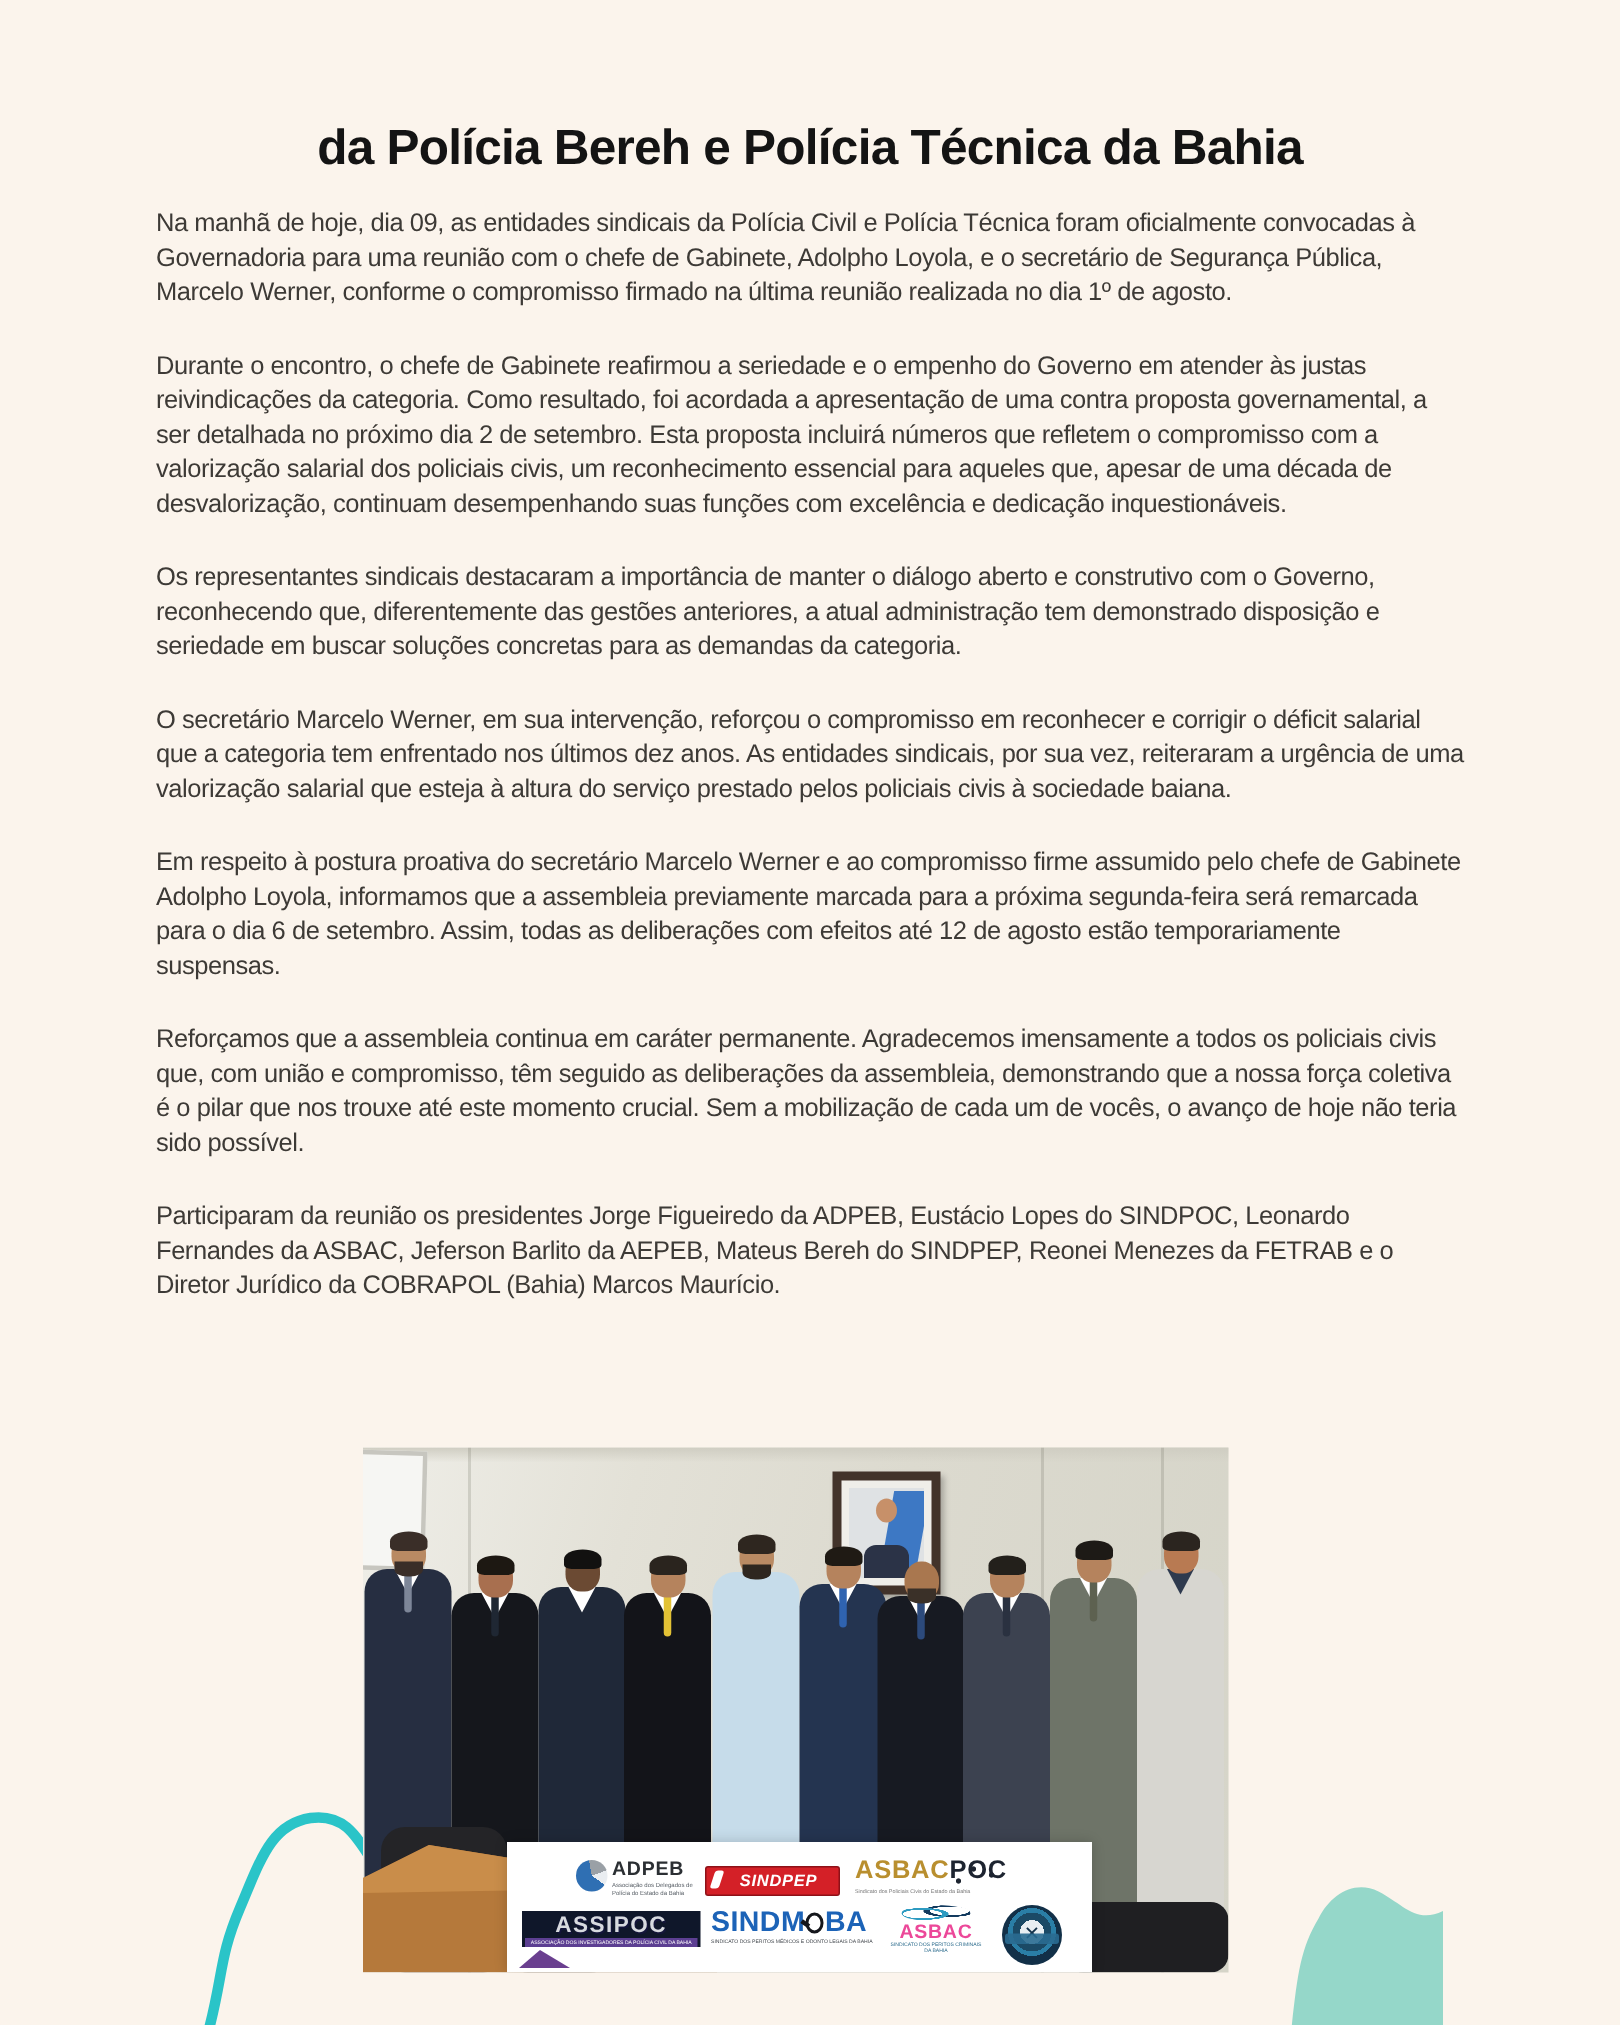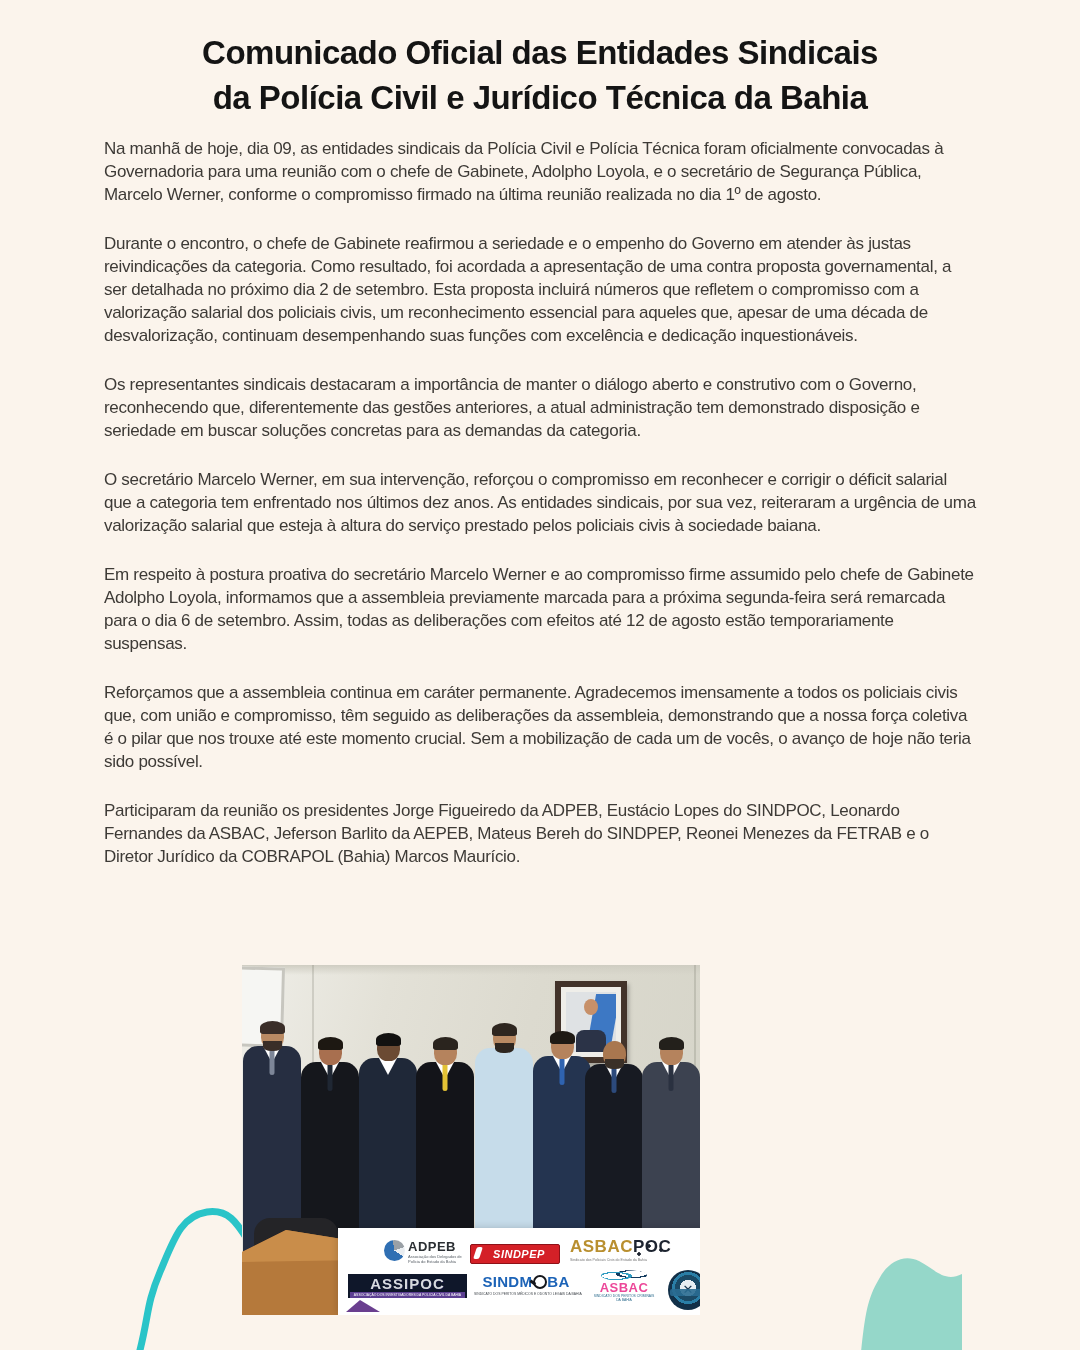--- a/index.html
+++ b/index.html
@@ -6,21 +6,21 @@
   body{font-family:"Liberation Sans","DejaVu Sans",sans-serif;}
   .page{position:relative;width:1080px;height:1350px;background:#FBF4EC;overflow:hidden;}
 
   
   .title{margin:0;padding-top:30px;text-align:center;color:#141414;
          font-size:33px;line-height:45px;font-weight:700;letter-spacing:-.5px;}
   .bodytext{width:872px;margin:17px auto 0;text-align:left;}
   .bodytext p{margin:0 0 26px;color:#3D3A36;font-size:17px;line-height:23px;letter-spacing:-.3px;}
 
   
-  .photo{position:absolute;left:242px;top:965px;width:458px;height:350px;overflow:hidden;z-index:2;
+  .photo{position:absolute;left:242px;top:965px;width:577px;height:350px;overflow:hidden;z-index:2;
          background:linear-gradient(105deg,#efeee8 0%,#e3e1d7 28%,#dcdacf 55%,#d5d4c8 100%);}
   .seam{position:absolute;top:0;bottom:0;width:2px;background:rgba(110,108,96,.22);}
   .ceiling{position:absolute;left:0;top:0;width:100%;height:10px;background:linear-gradient(#cfcdc2,rgba(207,205,194,0));}
   .wboard{position:absolute;left:-8px;top:2px;width:44px;height:74px;background:#f6f6f3;border:3px solid #c7c6bf;transform:rotate(1.5deg);}
 
   .frame{position:absolute;left:313px;top:16px;width:72px;height:82px;background:#42332a;box-shadow:2px 3px 4px rgba(0,0,0,.25);}
   .frame .mat{position:absolute;inset:6px;background:#efeee9;}
   .frame .pic{position:absolute;inset:11px;background:#dfe2e4;overflow:hidden;}
   .frame .flag{position:absolute;right:1px;top:2px;width:24px;height:58px;background:#3d78c4;transform:skew(-10deg);}
   .frame .phead{position:absolute;left:50%;top:7px;width:14px;height:16px;margin-left:-7px;border-radius:50%;background:#c austin;}
@@ -56,21 +56,21 @@
   .sindpoc .dots{position:absolute;right:2px;top:6px;width:34px;height:12px;
     background:radial-gradient(circle 1.5px at 4px 10px,#1d2430 1.5px,transparent 2px),
                radial-gradient(circle 1.5px at 14px 2px,#1d2430 1.5px,transparent 2px),
                radial-gradient(circle 1.5px at 26px 6px,#1d2430 1.5px,transparent 2px);}
   .sindpoc .tg{font-size:3.6px;color:#777;margin-top:2px;}
   .assipoc{left:10px;top:46px;width:115px;background:#0f172a;padding:2px 2px 0;}
   .assipoc .nm{font-size:15px;font-weight:800;letter-spacing:1px;color:#d7dadf;text-align:center;line-height:15px;
                text-shadow:0 0 1px #14163a,1px 1px 0 #14163a;}
   .assipoc .band{background:#5c3f92;color:#fff;font-size:3.4px;text-align:center;line-height:6px;height:6px;margin-top:1px;white-space:nowrap;overflow:hidden;}
   .sindmoba{left:136px;top:46px;width:104px;text-align:center;}
-  .sindmoba .nm{font-size:15px;font-weight:800;color:#1c63b7;letter-spacing:.3px;line-height:16px;display:flex;align-items:center;justify-content:center;}
+  .sindmoba .nm{font-size:19px;font-weight:800;color:#1c63b7;letter-spacing:.3px;line-height:16px;display:flex;align-items:center;justify-content:center;}
   .sindmoba .lens{display:inline-block;width:10px;height:10px;border:2.5px solid #15171c;border-radius:50%;background:#fff;position:relative;margin:0 .5px;}
   .sindmoba .lens::after{content:"";position:absolute;left:-5px;top:4px;width:6px;height:2.5px;background:#15171c;transform:rotate(35deg);}
   .sindmoba .tg{font-size:3.4px;color:#43484e;margin-top:2px;white-space:nowrap;}
   .asbac{left:254px;top:42px;width:64px;text-align:center;}
   .asbac .wave{width:46px;height:11px;margin:0 auto;border-radius:50%;
     background:radial-gradient(ellipse 22px 5px at 14px 6px,transparent 58%,#2e9bc1 60%,#2e9bc1 78%,transparent 80%),
                radial-gradient(ellipse 22px 5px at 32px 4px,transparent 58%,#123a5e 60%,#123a5e 78%,transparent 80%);}
   .asbac .nm{font-size:13px;font-weight:800;color:#ec4899;letter-spacing:.5px;line-height:13px;}
   .asbac .tg{font-size:3.4px;color:#2e6d8e;line-height:4px;}
   .emblem{left:330px;top:42px;width:40px;height:40px;border-radius:50%;
@@ -82,22 +82,22 @@
 
   
   .accents{position:absolute;left:0;top:0;z-index:1;}
 </style>
 </head>
 <body>
 
 <div class="page">
 
   <h1 class="title">
-    <span>Comunicado Oficial das Entidades Sindicais</span><br>
-    <span>da Polícia Civil e Jurídico Técnica da Bahia</span>
+    <br>
+    <span>da Polícia Bereh e Polícia Técnica da Bahia</span>
   </h1>
 
   <section class="bodytext">
     <p>Na manhã de hoje, dia 09, as entidades sindicais da Polícia Civil e Polícia Técnica foram oficialmente convocadas à Governadoria para uma reunião com o chefe de Gabinete, Adolpho Loyola, e o secretário de Segurança Pública, Marcelo Werner, conforme o compromisso firmado na última reunião realizada no dia 1º de agosto.</p>
     <p>Durante o encontro, o chefe de Gabinete reafirmou a seriedade e o empenho do Governo em atender às justas reivindicações da categoria. Como resultado, foi acordada a apresentação de uma contra proposta governamental, a ser detalhada no próximo dia 2 de setembro. Esta proposta incluirá números que refletem o compromisso com a valorização salarial dos policiais civis, um reconhecimento essencial para aqueles que, apesar de uma década de desvalorização, continuam desempenhando suas funções com excelência e dedicação inquestionáveis.</p>
     <p>Os representantes sindicais destacaram a importância de manter o diálogo aberto e construtivo com o Governo, reconhecendo que, diferentemente das gestões anteriores, a atual administração tem demonstrado disposição e seriedade em buscar soluções concretas para as demandas da categoria.</p>
     <p>O secretário Marcelo Werner, em sua intervenção, reforçou o compromisso em reconhecer e corrigir o déficit salarial que a categoria tem enfrentado nos últimos dez anos. As entidades sindicais, por sua vez, reiteraram a urgência de uma valorização salarial que esteja à altura do serviço prestado pelos policiais civis à sociedade baiana.</p>
     <p>Em respeito à postura proativa do secretário Marcelo Werner e ao compromisso firme assumido pelo chefe de Gabinete Adolpho Loyola, informamos que a assembleia previamente marcada para a próxima segunda-feira será remarcada para o dia 6 de setembro. Assim, todas as deliberações com efeitos até 12 de agosto estão temporariamente suspensas.</p>
     <p>Reforçamos que a assembleia continua em caráter permanente. Agradecemos imensamente a todos os policiais civis que, com união e compromisso, têm seguido as deliberações da assembleia, demonstrando que a nossa força coletiva é o pilar que nos trouxe até este momento crucial. Sem a mobilização de cada um de vocês, o avanço de hoje não teria sido possível.</p>
     <p>Participaram da reunião os presidentes Jorge Figueiredo da ADPEB, Eustácio Lopes do SINDPOC, Leonardo Fernandes da ASBAC, Jeferson Barlito da AEPEB, Mateus Bereh do SINDPEP, Reonei Menezes da FETRAB e o Diretor Jurídico da COBRAPOL (Bahia) Marcos Maurício.</p>

